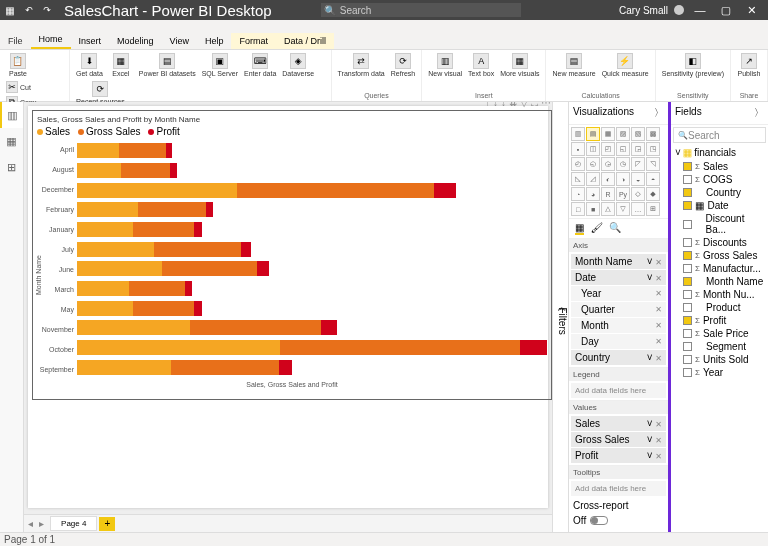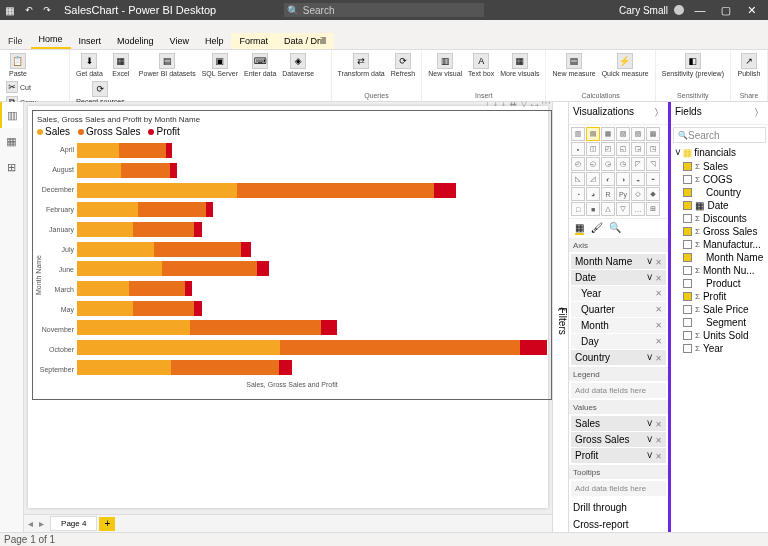--- a/index.html
+++ b/index.html
@@ -1,20 +1,20 @@
 <!DOCTYPE html>
 <html><head>
 <meta charset="utf-8">
 <style>
 *{margin:0;padding:0;box-sizing:border-box;font-family:"Segoe UI",Arial,sans-serif;font-size:10px}
 body{background:#f3f2f1;width:768px;height:546px;overflow:hidden;display:flex;flex-direction:column}
 .titlebar{background:#444;color:#fff;height:20px;display:flex;align-items:center}
 .titlebar .icon{width:20px;text-align:center}
 .titlebar .tbtn{width:12px;height:12px;margin:0 3px;display:inline-flex;align-items:center;justify-content:center;font-size:9px}
-.titlebar .title{margin-left:8px;font-size:11px}
+.titlebar .title{margin-left:8px;font-size:15px}
 .titlebar .search{margin-left:auto;margin-right:auto;background:#555;height:14px;width:200px;display:flex;align-items:center;padding:0 4px;color:#ccc;font-size:9px}
 .titlebar .right{margin-left:auto;display:flex;align-items:center;gap:6px;padding-right:6px;font-size:9px}
 .titlebar .avatar{width:10px;height:10px;background:#ccc;border-radius:50%}
 .titlebar .winbtn{width:20px;text-align:center;font-size:11px}
 .tabs{background:#f3f2f1;height:30px;display:flex;align-items:flex-end;border-bottom:1px solid #ddd}
 .tab{padding:3px 8px;font-size:9px;cursor:pointer}
 .tab.file{color:#333}
 .tab.active{border-bottom:2px solid #f2c811}
 .tab.context{background:#fff7d6}
 .ribbon{background:#fff;height:52px;display:flex;border-bottom:1px solid #ddd}
@@ -446,21 +446,20 @@
         </div>
       <div class="pill">
           <span>Profit</span>
           <span><span>˅</span> <span class="x">✕</span></span>
         </div>
     </div>
     <div class="wellhead">Tooltips</div>
     <div class="well">
         <div class="placeholder">Add data fields here</div>
       </div>
-    <div class="drillhead">Drill through</div>
     <div class="drillopt">
         <span>Cross-report</span>
       </div>
     <div class="drillopt">
         <span>Off</span>
         <div class="toggle"></div>
       </div>
   </div>
   <div class="fieldspane">
     <div class="panehead">
@@ -489,20 +488,25 @@
           <span style="width:8px"></span>
           <span>Country</span>
         </div>
         <div class="fld">
           <div class="cb checked"></div>
           <span>▦</span>
           <span>Date</span>
         </div>
         <div class="fld">
           <div class="cb"></div>
+          <span style="width:8px"></span>
+          <span>Discount Ba...</span>
+        </div>
+        <div class="fld">
+          <div class="cb"></div>
           <span class="sigma">Σ</span>
           <span>Discounts</span>
         </div>
         <div class="fld">
           <div class="cb checked"></div>
           <span class="sigma">Σ</span>
           <span>Gross Sales</span>
         </div>
         <div class="fld">
           <div class="cb"></div>

